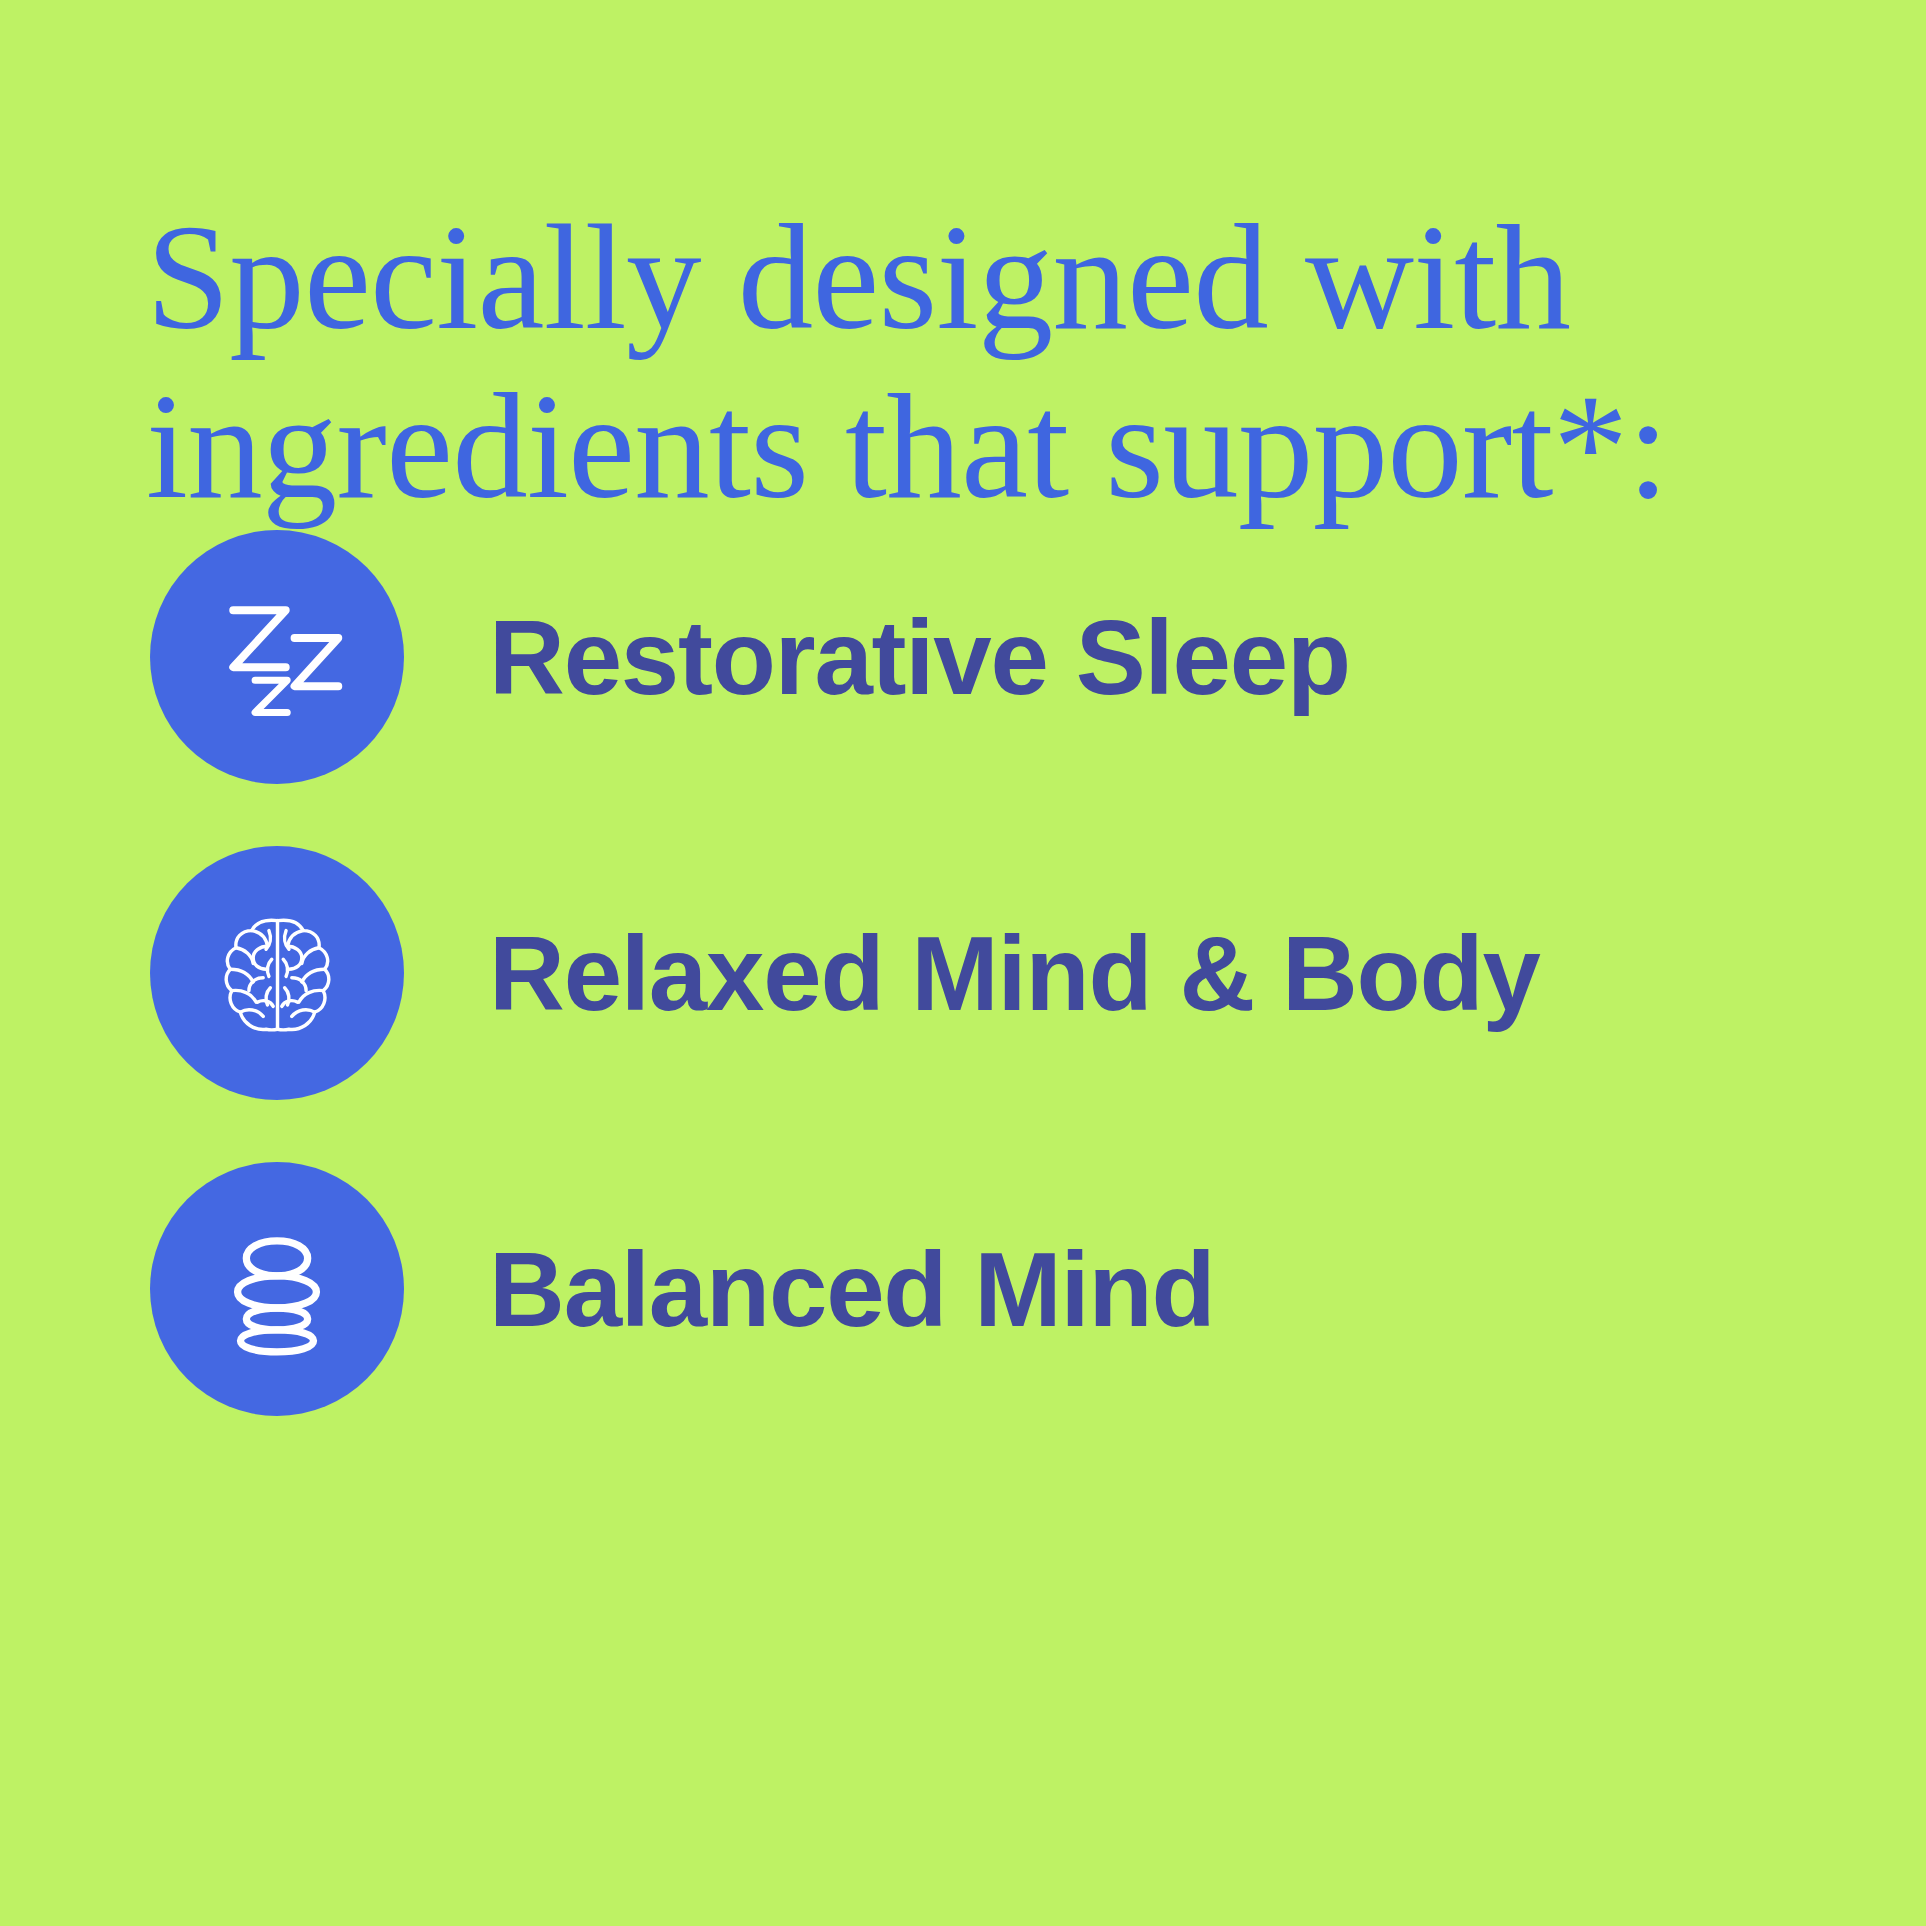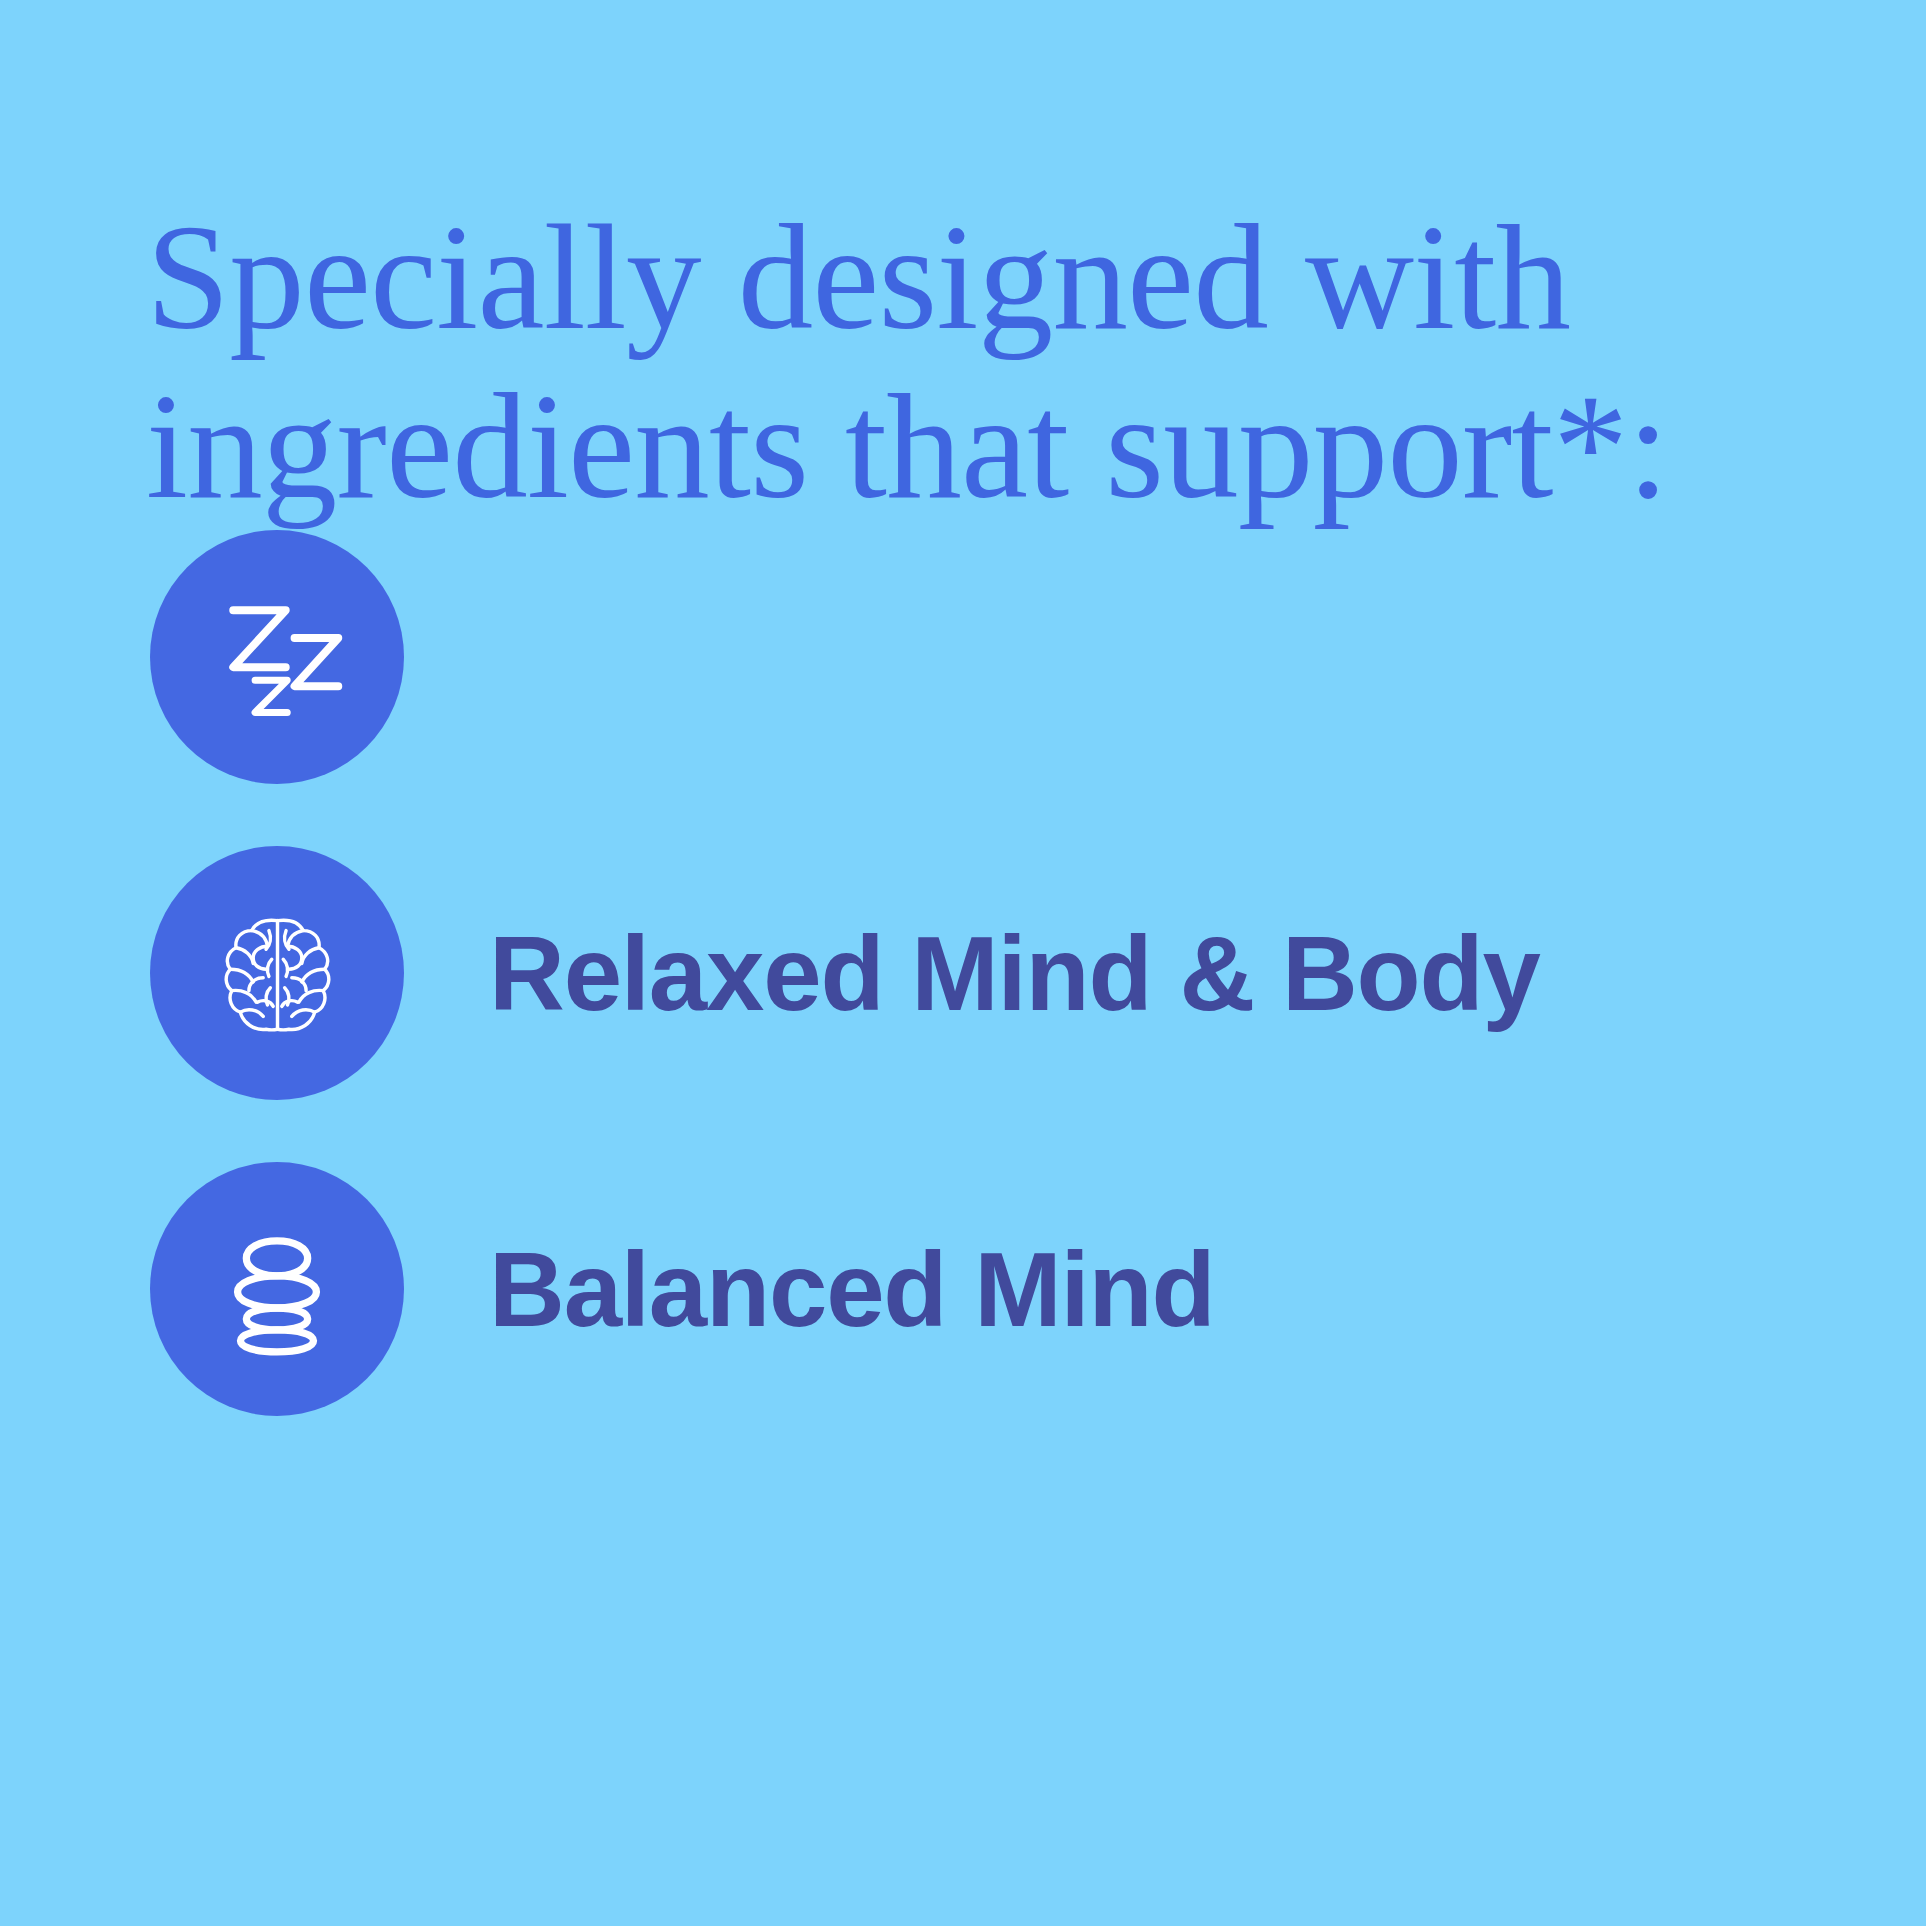--- a/index.html
+++ b/index.html
@@ -71,40 +71,41 @@
     font-size: 105px;
     line-height: 1;
     letter-spacing: -1.2px;
     color: #414a9c;
     white-space: nowrap;
   }
 </style>
 </head>
 <body>
 
-<div id="canvas" style="background: #7dd3fc;">
+<div id="canvas" style="background: #bef264;">
 
   <h1 id="heading" style="color: rgb(63, 102, 224);"><span>Specially designed with</span>
 <span>ingredients that support*:</span></h1>
 
   <div id="benefits">
 
     <div class="benefit-row">
       <div class="icon-badge" style="background: rgb(68, 104, 226);">
         <span>
           <svg width="146" height="146" viewBox="0 0 100 100" fill="none" stroke="#ffffff" stroke-width="5.4" stroke-linecap="round" stroke-linejoin="round">
 
             <path d="M20 18 H56 L20 57 H56"></path>
 
             <path d="M62 37 H92 L62 70 H92"></path>
 
             <path d="M35 66 H57 L35 88 H57" stroke-width="4.8"></path>
           </svg>
         </span>
       </div>
+      <div class="benefit-label" style="color: rgb(65, 74, 156);">Restorative Sleep</div>
     </div>
 
     <div class="benefit-row">
       <div class="icon-badge" style="background: rgb(68, 104, 226);">
         <span>
           <svg width="143" height="143" viewBox="0 0 100 100" fill="none" stroke="#ffffff" stroke-width="2.4" stroke-linecap="round" stroke-linejoin="round">
 
             <path d="M50 13 V89"></path>
 
             <path d="M50 13

